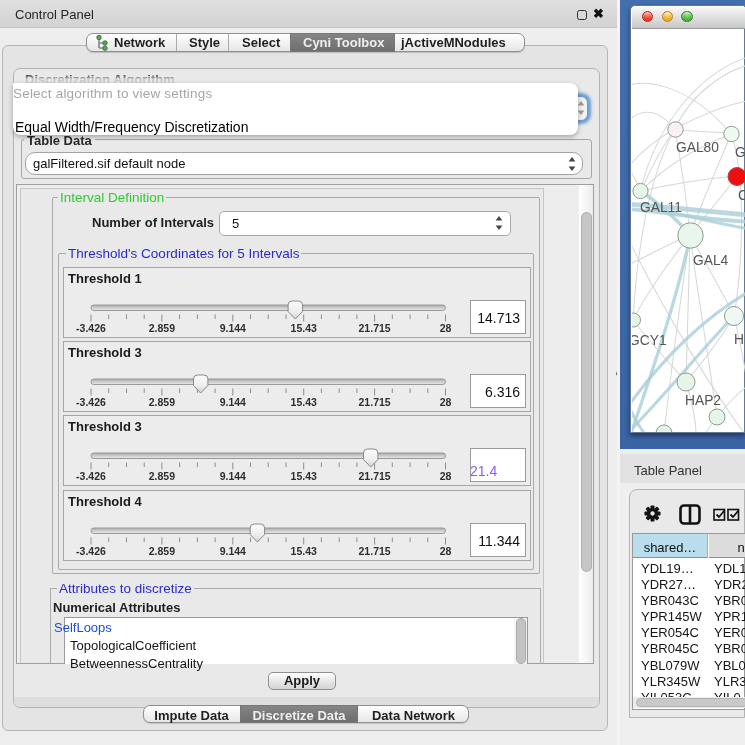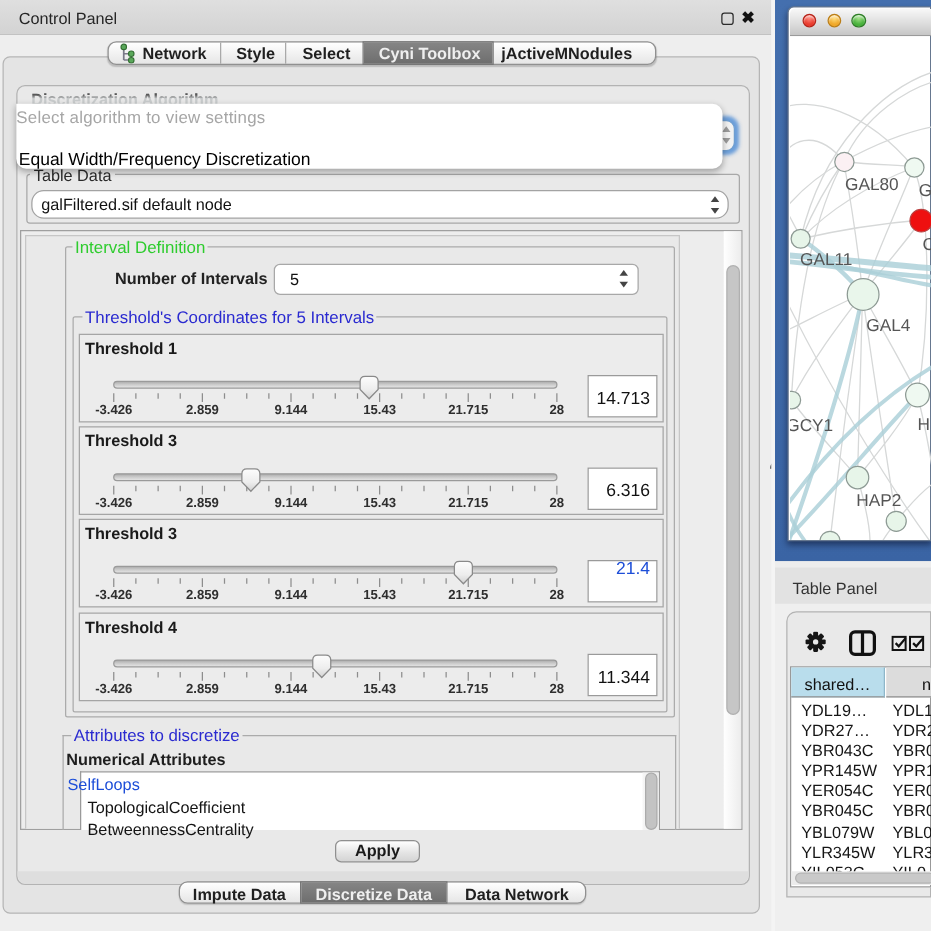--- a/index.html
+++ b/index.html
@@ -47,21 +47,21 @@
 <circle cx="10" cy="14.2" r="2.2" fill="#5aa85a" stroke="#336f33" stroke-width="0.9"></circle>
 </svg>
 <div class="abs" style="left:25px;top:72px;font-size:13px;font-weight:bold;color:#c9cccd">Discretization Algorithm</div>
 <div class="abs" style="left:25px;top:72px;height:6.5px;overflow:hidden;font-size:13px;font-weight:bold;color:#585858;-webkit-mask-image:linear-gradient(rgba(0,0,0,1) 55%,rgba(0,0,0,0));mask-image:linear-gradient(rgba(0,0,0,1) 55%,rgba(0,0,0,0))">Discretization Algorithm</div>
 <div class="abs" style="left:350px;top:96px;width:238px;height:25px;background:#f2f2f2;border:1.5px solid #6f9ed0;border-radius:7px;box-shadow:0 0 3px 2.5px rgba(85,145,215,.85)"></div>
 <svg class="abs" width="10" height="16" style="left:576px;top:100px">
       <path d="M5 1 L8.4 5.6 L1.6 5.6 Z" fill="#9a9a9a"></path>
       <path d="M5 15 L8.4 10.4 L1.6 10.4 Z" fill="#9a9a9a"></path>
     </svg>
 <div class="abs" style="left:21px;top:139px;width:571px;height:40px;border:1px solid #a8a8a8;border-radius:3px"></div>
-<div class="abs" style="left:24px;top:132.5px;background:#e9e9e9;padding:0 3px;font-size:13px;font-weight:normal;color:#2a2a2a">Table Data</div>
+<div class="abs" style="left:24px;top:132.5px;background:#e9e9e9;padding:0 3px;font-size:13px;font-weight:bold;color:#2a2a2a">Table Data</div>
 <div class="abs" style="left:25px;top:152px;width:558px;height:23px;background:#ffffff;border:1px solid #a3a3a3;border-radius:10px"></div>
 <div class="abs" style="left:33px;top:156px;font-size:13px;color:#111">galFiltered.sif default node</div>
 <svg class="abs" width="10" height="16" style="left:567px;top:156px">
       <path d="M5 1 L8.4 5.6 L1.6 5.6 Z" fill="#444"></path>
       <path d="M5 15 L8.4 10.4 L1.6 10.4 Z" fill="#444"></path>
     </svg>
 <div class="abs" style="left:16px;top:184px;width:578px;height:480px;background:#ededed;border:1px solid #9f9f9f"></div>
 <div class="abs" style="left:20px;top:188px;width:524px;height:475px;background:#e9e9e9;border:1px solid #c6c6c6;border-bottom:none"></div>
 <div class="abs" style="left:52px;top:197px;width:488px;height:377px;border:1px solid #ababab;border-radius:2px"></div>
 <div class="abs" style="left:58px;top:190px;background:#e9e9e9;padding:0 2px;font-size:13.5px;color:#2ecc2e">Interval Definition</div>
@@ -189,21 +189,21 @@
           <text x="98.9" y="38.5" text-anchor="middle">2.859</text>
           <text x="169.8" y="38.5" text-anchor="middle">9.144</text>
           <text x="240.7" y="38.5" text-anchor="middle">15.43</text>
           <text x="311.6" y="38.5" text-anchor="middle">21.715</text>
           <text x="382.5" y="38.5" text-anchor="middle">28</text>
         </g>
         <path d="M 300.5 18.5 L 300.5 12.0 Q 300.5 8.0 304.5 8.0 L 310.9 8.0 Q 314.9 8.0 314.9 12.0 L 314.9 18.5 L 307.7 26.0 Z" fill="url(#thm)" stroke="#8a8a8a" stroke-width="1"></path>
       </svg>
     </div>
 <div class="abs" style="left:470px;top:448px;width:56px;height:33.5px;background:#fff;border:1px solid #9a9a9a"></div>
-<div class="abs" style="left:470px;top:446px;width:50px;text-align:right;font-size:14px;color:#1d4ed8">21.4</div>
+<div class="abs" style="left:470px;top:463px;width:50px;text-align:left;font-size:14px;color:#8b5cf6">21.4</div>
 <div class="abs" style="left:63px;top:490px;width:468px;height:71px;background:#ececec;border:1px solid #a5a5a5"></div>
 <div class="abs b13" style="left:68px;top:494px;color:#1a1a1a">Threshold 4</div>
 <div class="abs" style="left:63px;top:516px;width:468px;height:44px">
       <svg width="470" height="44" style="position:absolute;left:0px;top:0px">
         <rect x="28.0" y="12" width="354.5" height="5.5" rx="2.7" fill="url(#trk)" stroke="#9a9a9a" stroke-width="1"></rect>
         <g stroke="#8d8d8d" stroke-width="1">
           <line x1="28.0" y1="21.5" x2="28.0" y2="28.5"></line>
           <line x1="45.7" y1="21.5" x2="45.7" y2="26"></line>
           <line x1="63.5" y1="21.5" x2="63.5" y2="26"></line>
           <line x1="81.2" y1="21.5" x2="81.2" y2="26"></line>

